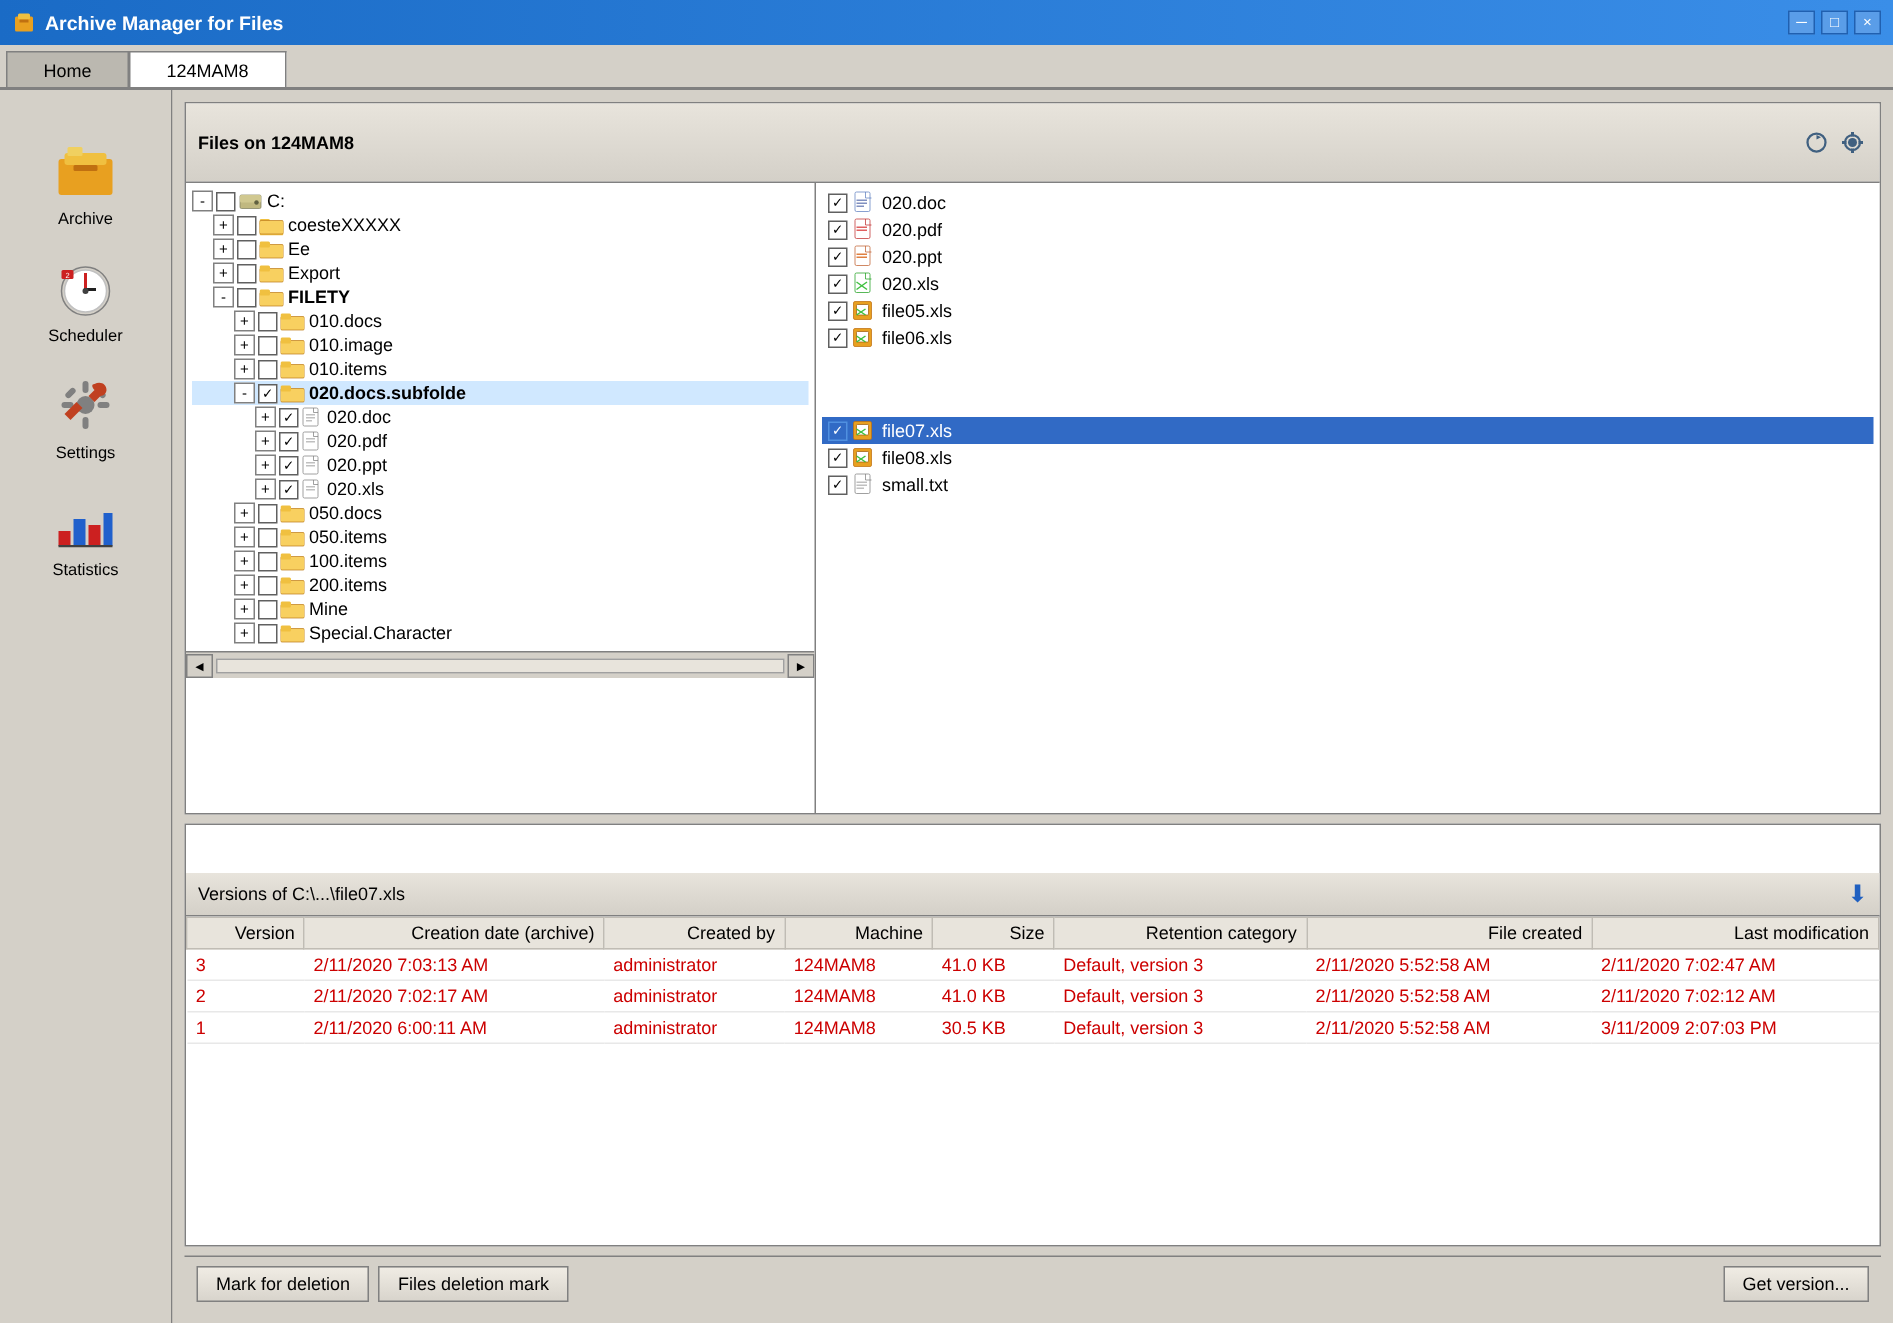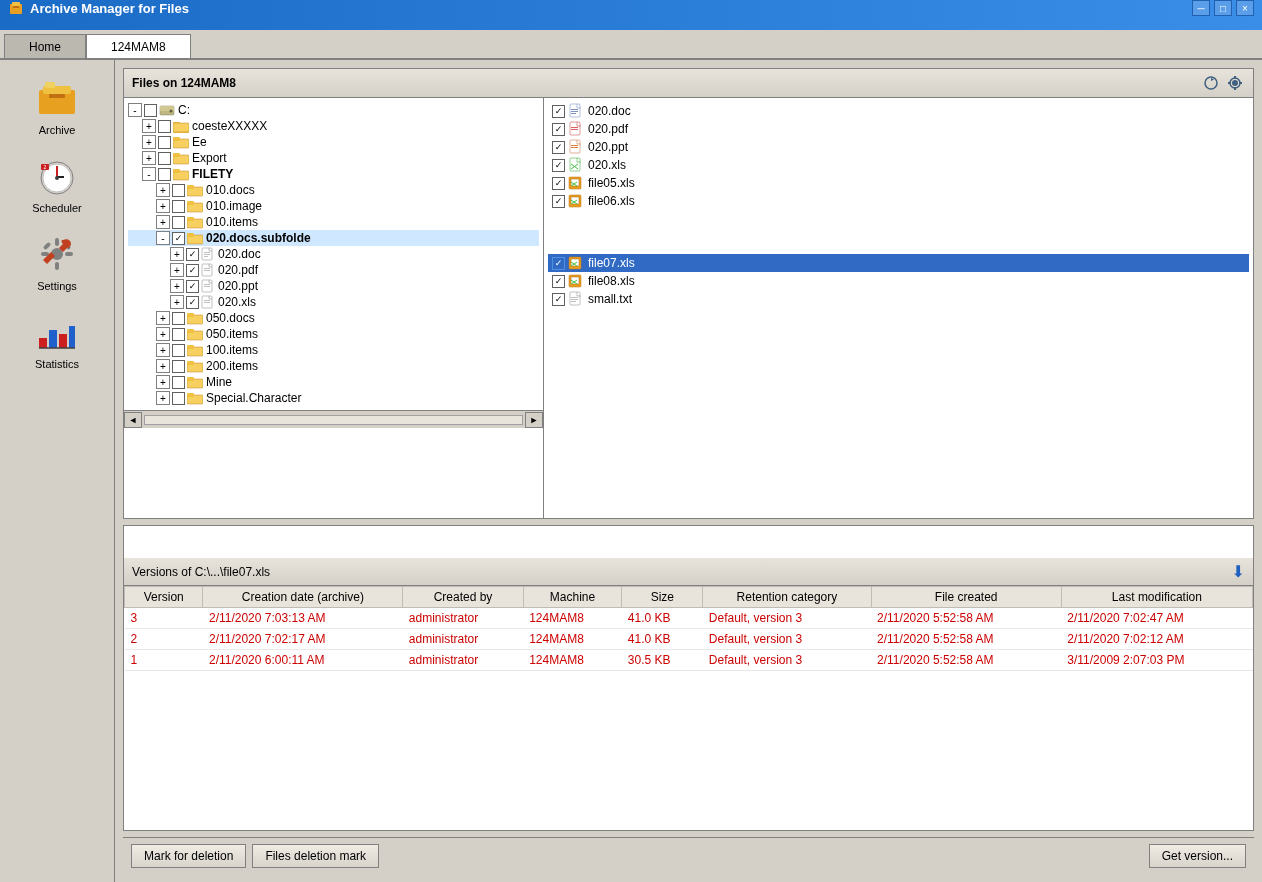--- a/index.html
+++ b/index.html
@@ -4,21 +4,21 @@
   <style>
     * { box-sizing: border-box; margin: 0; padding: 0; }
     body { font-family: 'Segoe UI', Tahoma, Geneva, Verdana, sans-serif; font-size: 12px; background: #d4d0c8; width: 1262px; height: 882px; overflow: hidden; }
 
     
     .title-bar {
       background: linear-gradient(to right, #1a6bc6, #3a8ee8);
       color: white;
       height: 30px;
       display: flex;
-      align-items: flex-start;
+      align-items: center;
       justify-content: space-between;
       padding: 0 8px;
       user-select: none;
     }
     .title-bar-left { display: flex; align-items: center; gap: 6px; font-size: 13px; font-weight: bold; }
     .title-bar-icon { width: 16px; height: 16px; }
     .title-bar-controls { display: flex; gap: 4px; }
     .title-bar-btn { width: 18px; height: 16px; background: #5a9de8; border: 1px solid #2060b0; color: white; font-size: 10px; cursor: pointer; display: flex; align-items: center; justify-content: center; }
 
     
@@ -51,21 +51,21 @@
       background: #d4d0c8;
     }
 
     
     .sidebar {
       width: 115px;
       background: #d4d0c8;
       display: flex;
       flex-direction: column;
       align-items: center;
-      padding-top: 8px;
+      padding-top: 24px;
       gap: 4px;
       border-right: 1px solid #808080;
     }
     .sidebar-item {
       display: flex;
       flex-direction: column;
       align-items: center;
       width: 100%;
       padding: 6px 4px;
       cursor: pointer;
@@ -85,21 +85,21 @@
     }
 
     
     .panel {
       background: #ffffff;
       border: 1px solid #808080;
     }
     .panel-header {
       background: linear-gradient(to bottom, #e8e4dc, #d4d0c8);
       border-bottom: 1px solid #808080;
-      padding: 4px 8px;
+      padding: 16px 8px;
       display: flex;
       align-items: center;
       justify-content: space-between;
       font-size: 12px;
       font-weight: bold;
     }
     .panel-header-icons { display: flex; gap: 4px; }
     .panel-header-icon { width: 20px; height: 20px; cursor: pointer; display: flex; align-items: center; justify-content: center; color: #444; font-size: 14px; }
 
     
@@ -193,21 +193,21 @@
 
     .versions-table {
       width: 100%;
       border-collapse: collapse;
       font-size: 12px;
     }
     .versions-table th {
       background: #e8e4dc;
       border: 1px solid #c0bcb4;
       padding: 3px 6px;
-      text-align: center;
+      text-align: right;
       font-weight: normal;
       white-space: nowrap;
     }
     .versions-table td {
       border-bottom: 1px solid #e8e8e8;
       padding: 3px 6px;
       white-space: nowrap;
       color: #cc0000;
     }
 

